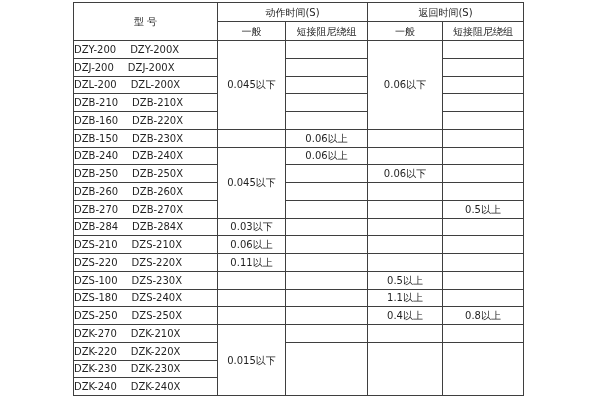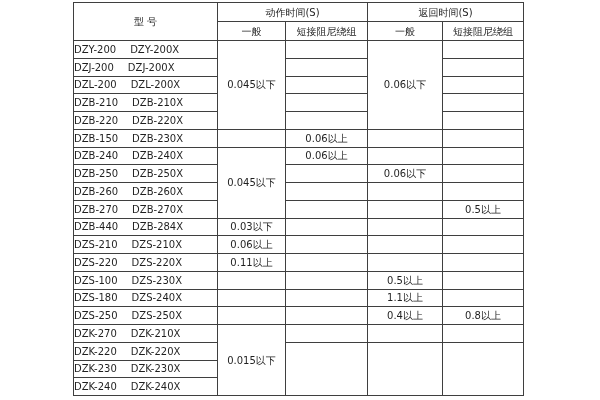--- a/index.html
+++ b/index.html
@@ -96,21 +96,21 @@
               <span>DZB-210</span>
               <span>DZB-210X</span>
             </div>
           </td>
         <td></td>
         <td></td>
       </tr>
       <tr>
         <td>
             <div class="model-pair">
-              <span>DZB-220</span>
+              <span>DZB-160</span>
               <span>DZB-220X</span>
             </div>
           </td>
         <td></td>
         <td></td>
       </tr>
       <tr>
         <td>
             <div class="model-pair">
               <span>DZB-150</span>
@@ -163,21 +163,21 @@
               <span>DZB-270X</span>
             </div>
           </td>
         <td></td>
         <td></td>
         <td>0.5以上</td>
       </tr>
       <tr>
         <td>
             <div class="model-pair">
-              <span>DZB-440</span>
+              <span>DZB-284</span>
               <span>DZB-284X</span>
             </div>
           </td>
         <td>0.03以下</td>
         <td></td>
         <td></td>
         <td></td>
       </tr>
       <tr>
         <td>

